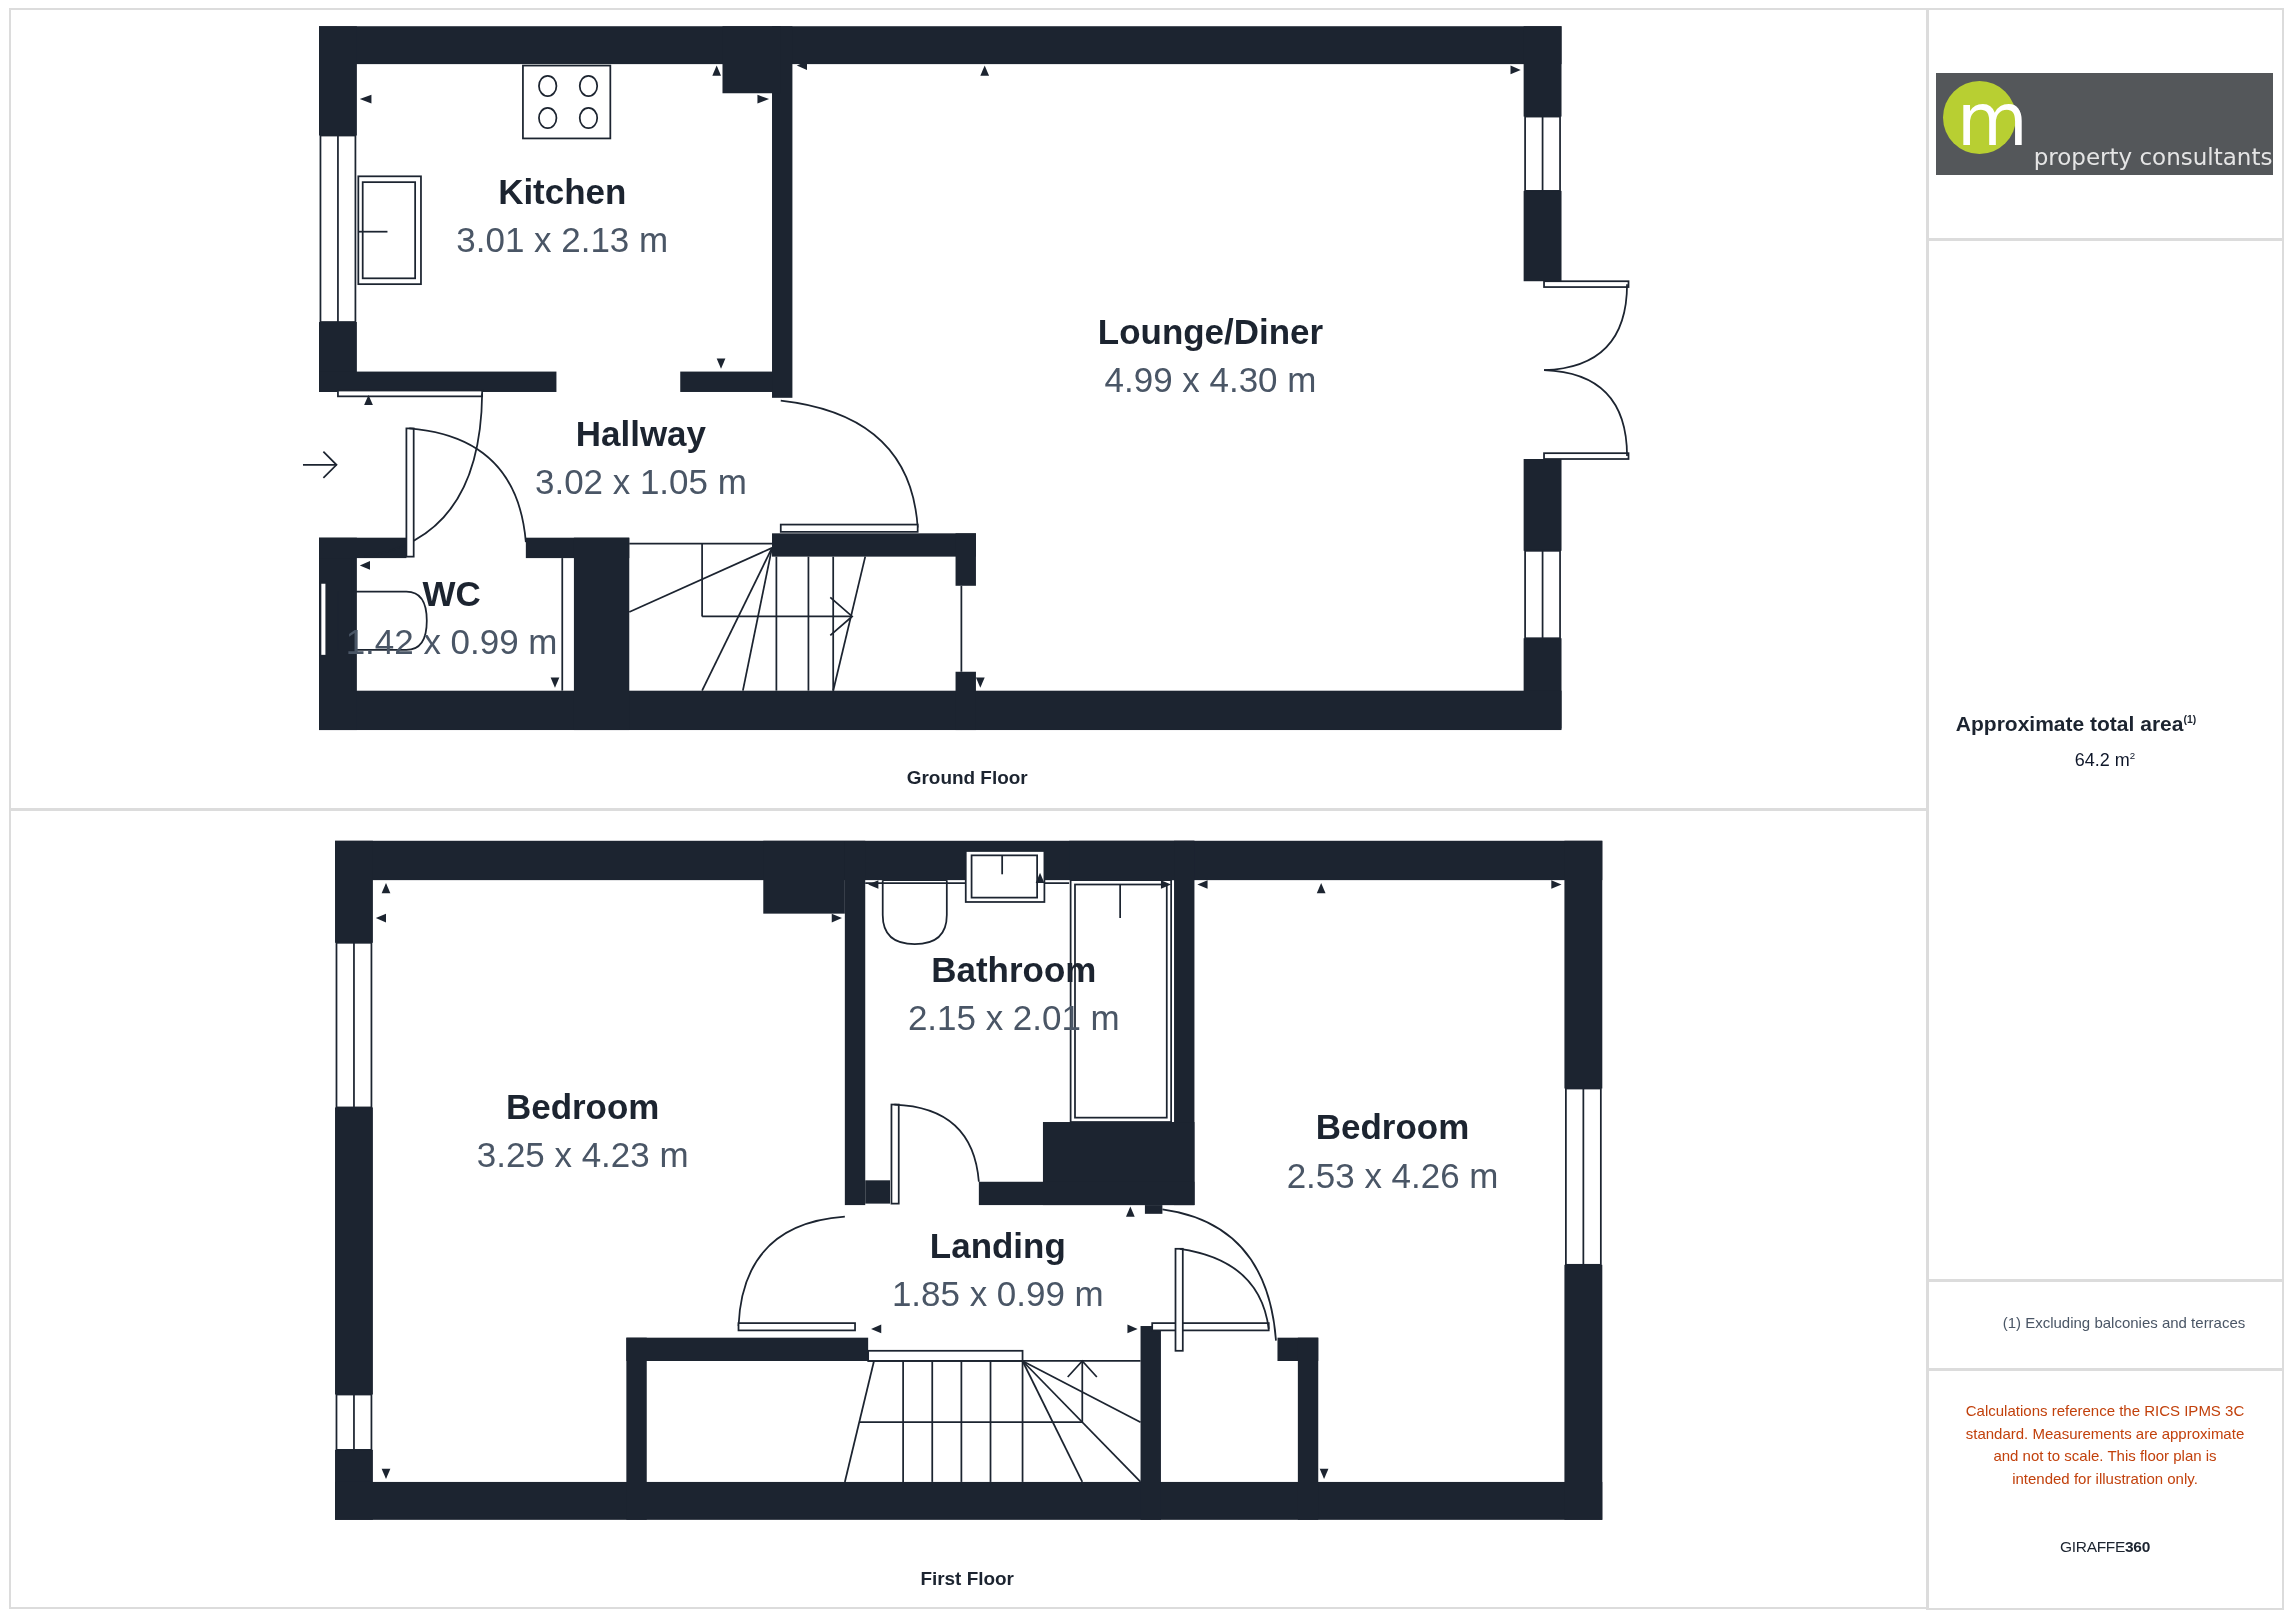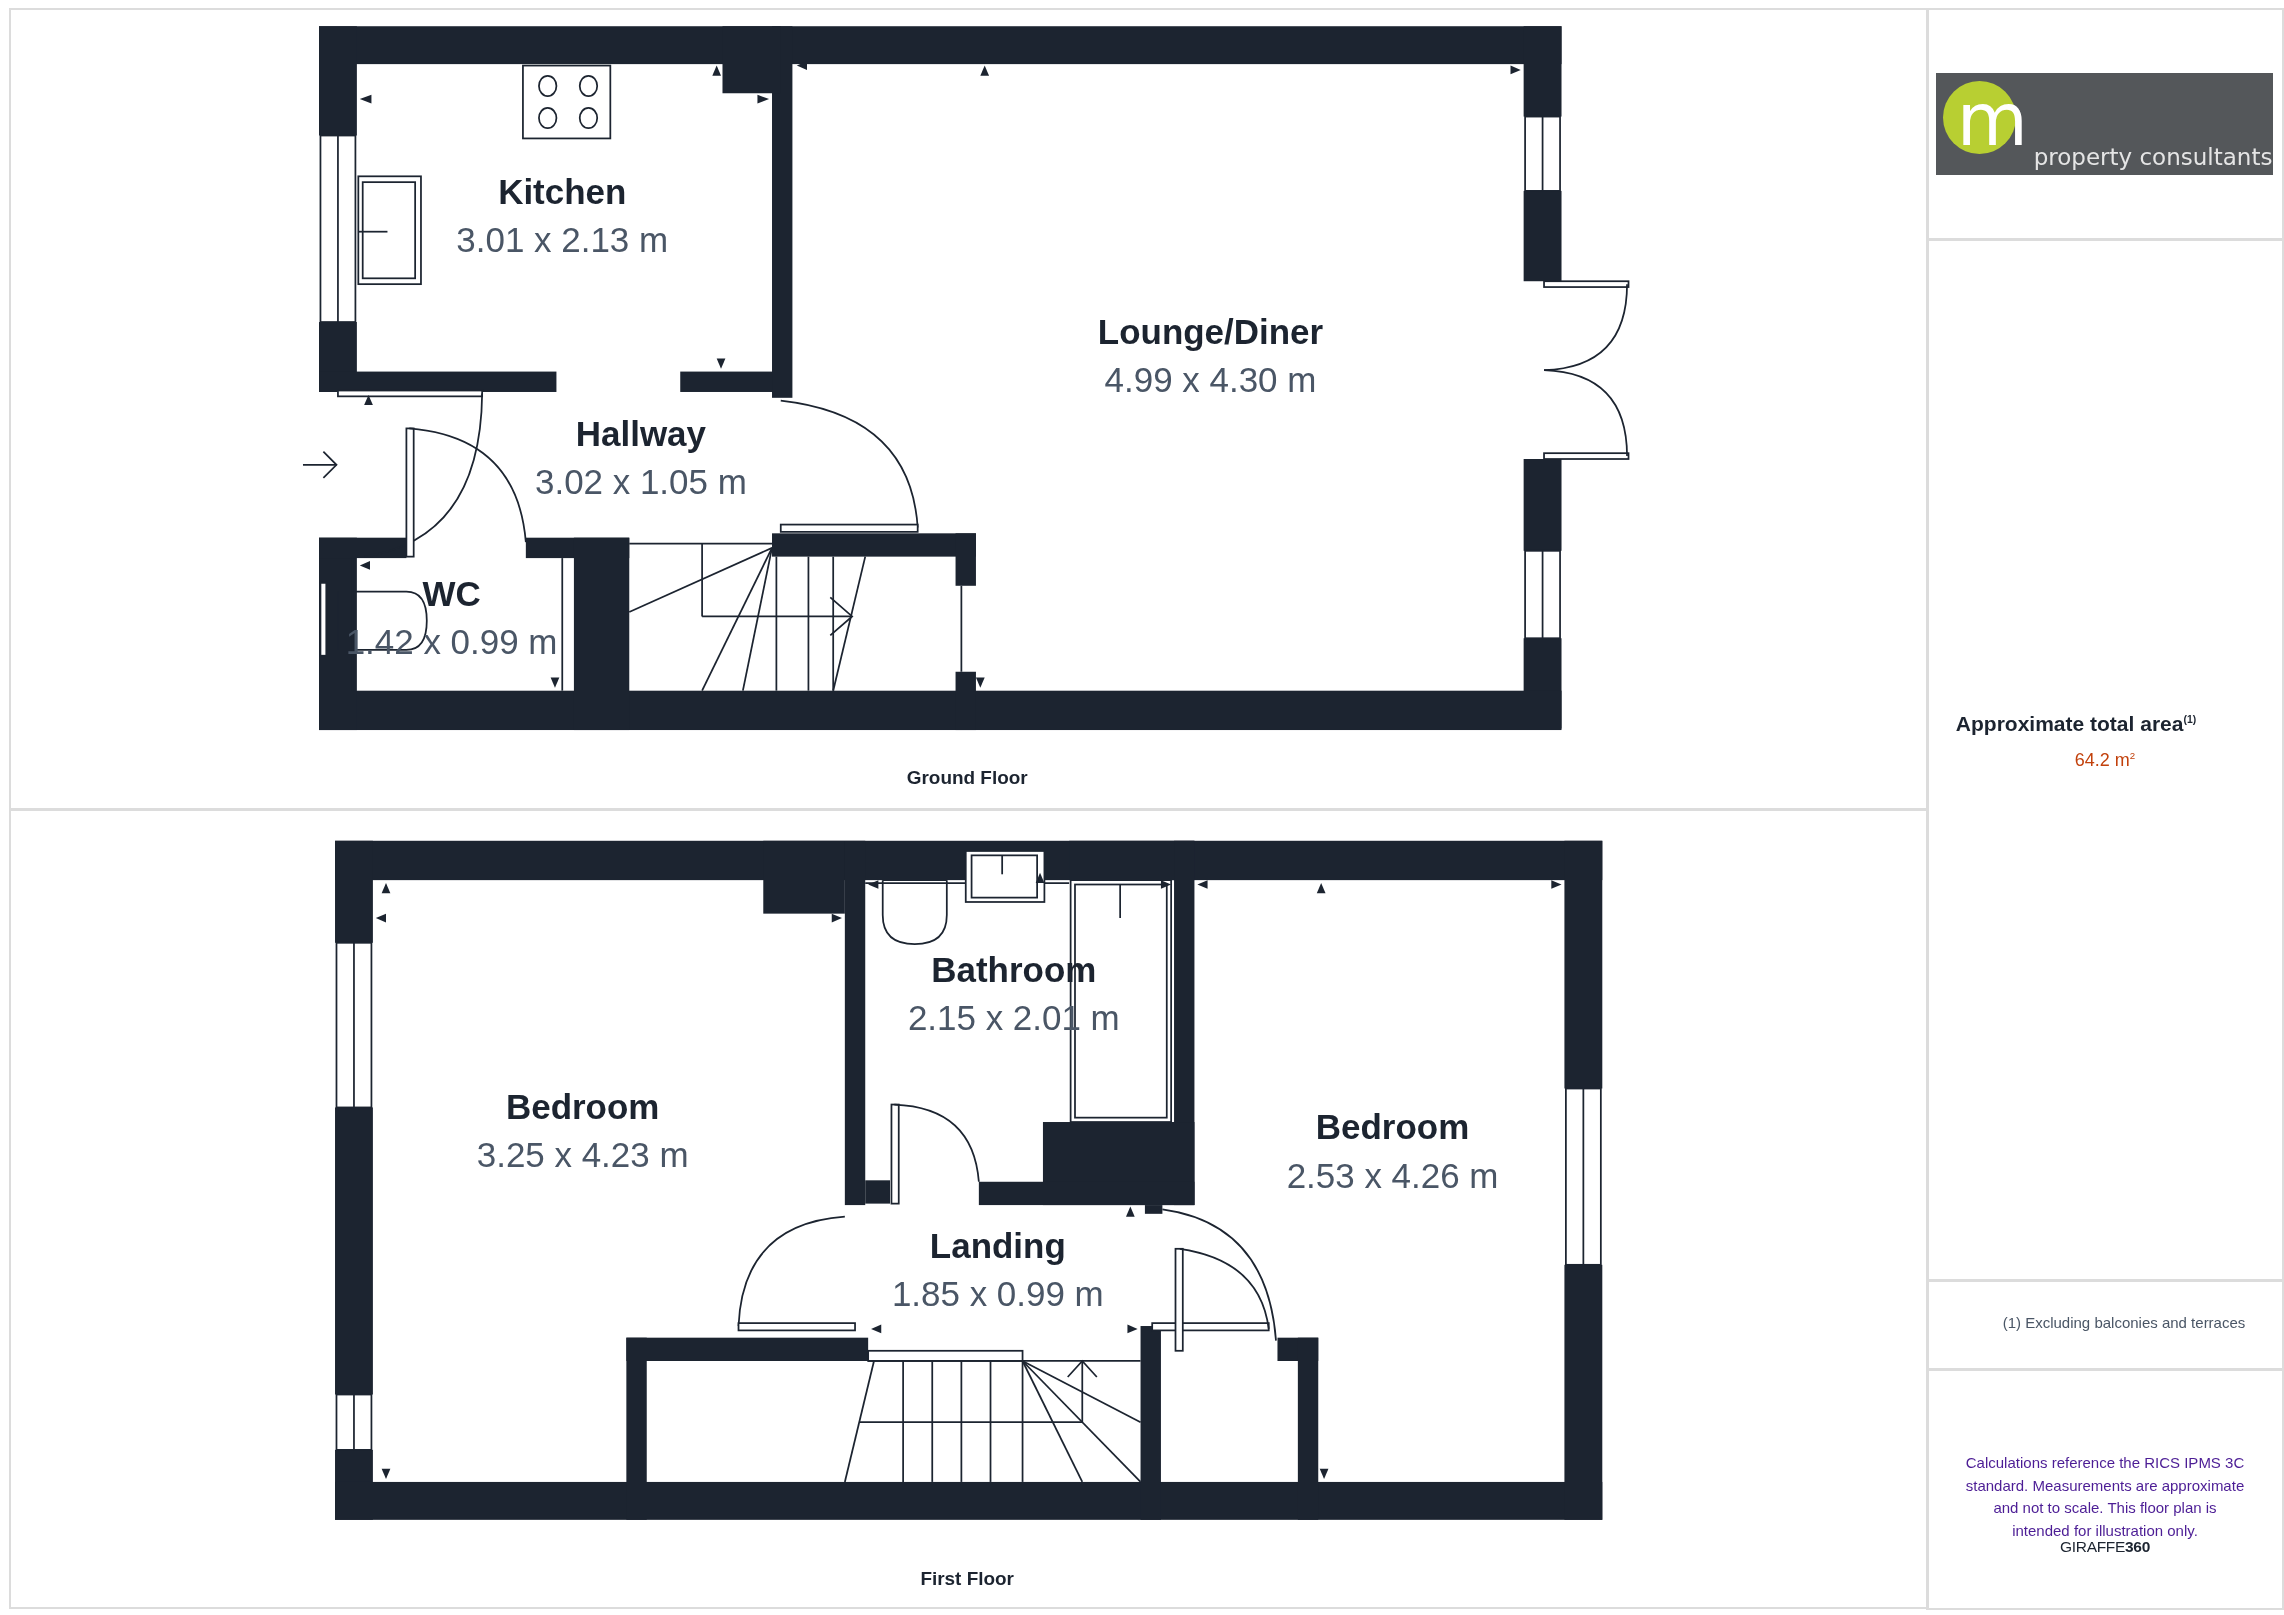--- a/index.html
+++ b/index.html
@@ -17,24 +17,24 @@
 
   .sidebar { position: absolute; left: 1926px; top: 0; width: 358px; height: 1616px; }
   .logo { position: absolute; left: 9.7px; top: 73px; width: 337px; height: 102px; background: #54575a; overflow: hidden; }
   .logo-circle { position: absolute; left: 7.8px; top: 7.8px; width: 73px; height: 73px; border-radius: 50%; background: #b8cf32; }
   .logo-m { position: absolute; left: 21px; top: 10.4px; font-size: 73px; color: #fff; line-height: 1; letter-spacing: -1.3px; font-family: "DejaVu Sans", sans-serif; }
   .logo-word { position: absolute; left: 88px; top: 10.4px; font-size: 73px; color: #fff; line-height: 1; font-family: "DejaVu Sans", sans-serif; letter-spacing: -1.3px; }
   .logo-tag { position: absolute; left: 98px; top: 73px; font-size: 23px; color: #e5e5e5; line-height: 1; font-family: "DejaVu Sans", sans-serif; }
   .side-sep { position: absolute; left: 0; width: 358px; height: 2.6px; background: #dcdcdc; }
   .area-title { position: absolute; left: 0; width: 300px; top: 712px; text-align: center; font-weight: bold; font-size: 21px; color: #1c2430; }
   .area-title sup { font-size: 10.4px; }
-  .area-value { position: absolute; left: 0; width: 358px; top: 750px; text-align: center; font-size: 18px; color: #c2410c; }
+  .area-value { position: absolute; left: 0; width: 358px; top: 750px; text-align: center; font-size: 18px; color: #0f172a; }
   .area-value sup { font-size: 9.7px; }
   .footnote { position: absolute; left: 0; width: 358px; top: 1314px; text-align: center; font-size: 15px; color: #4a5666; margin-left: 19px; }
-  .disclaimer { position: absolute; left: 39px; width: 280px; top: 1452px; text-align: center; font-size: 15px; line-height: 22.7px; color: #4c1d95; }
+  .disclaimer { position: absolute; left: 39px; width: 280px; top: 1400px; text-align: center; font-size: 15px; line-height: 22.7px; color: #c2410c; }
   .brand { position: absolute; left: 0; width: 358px; top: 1538px; text-align: center; font-size: 15.5px; color: #1c2430; letter-spacing: -0.3px; }
   .brand b { font-weight: bold; }
 </style>
 </head>
 <body>
 
 <div class="frame" style="left:9px; top:7.8px; width:1920px; height:803px;"></div>
 <div class="frame" style="left:9px; top:808px; width:1920px; height:801px;"></div>
 
 <svg id="plan" viewBox="0 0 1568 1109" preserveAspectRatio="none">

